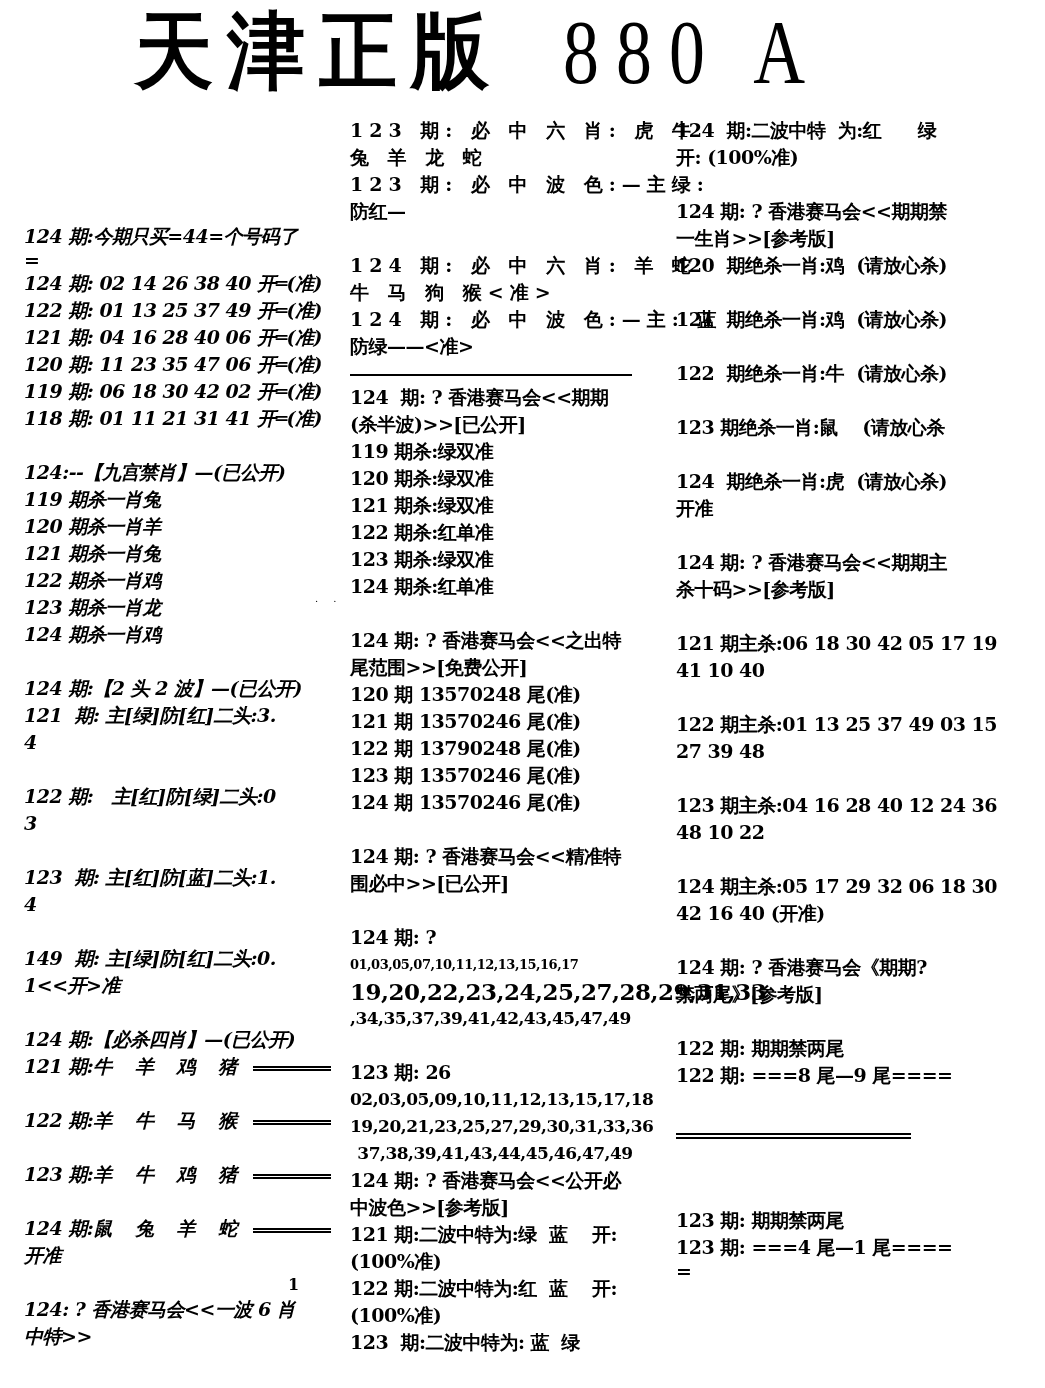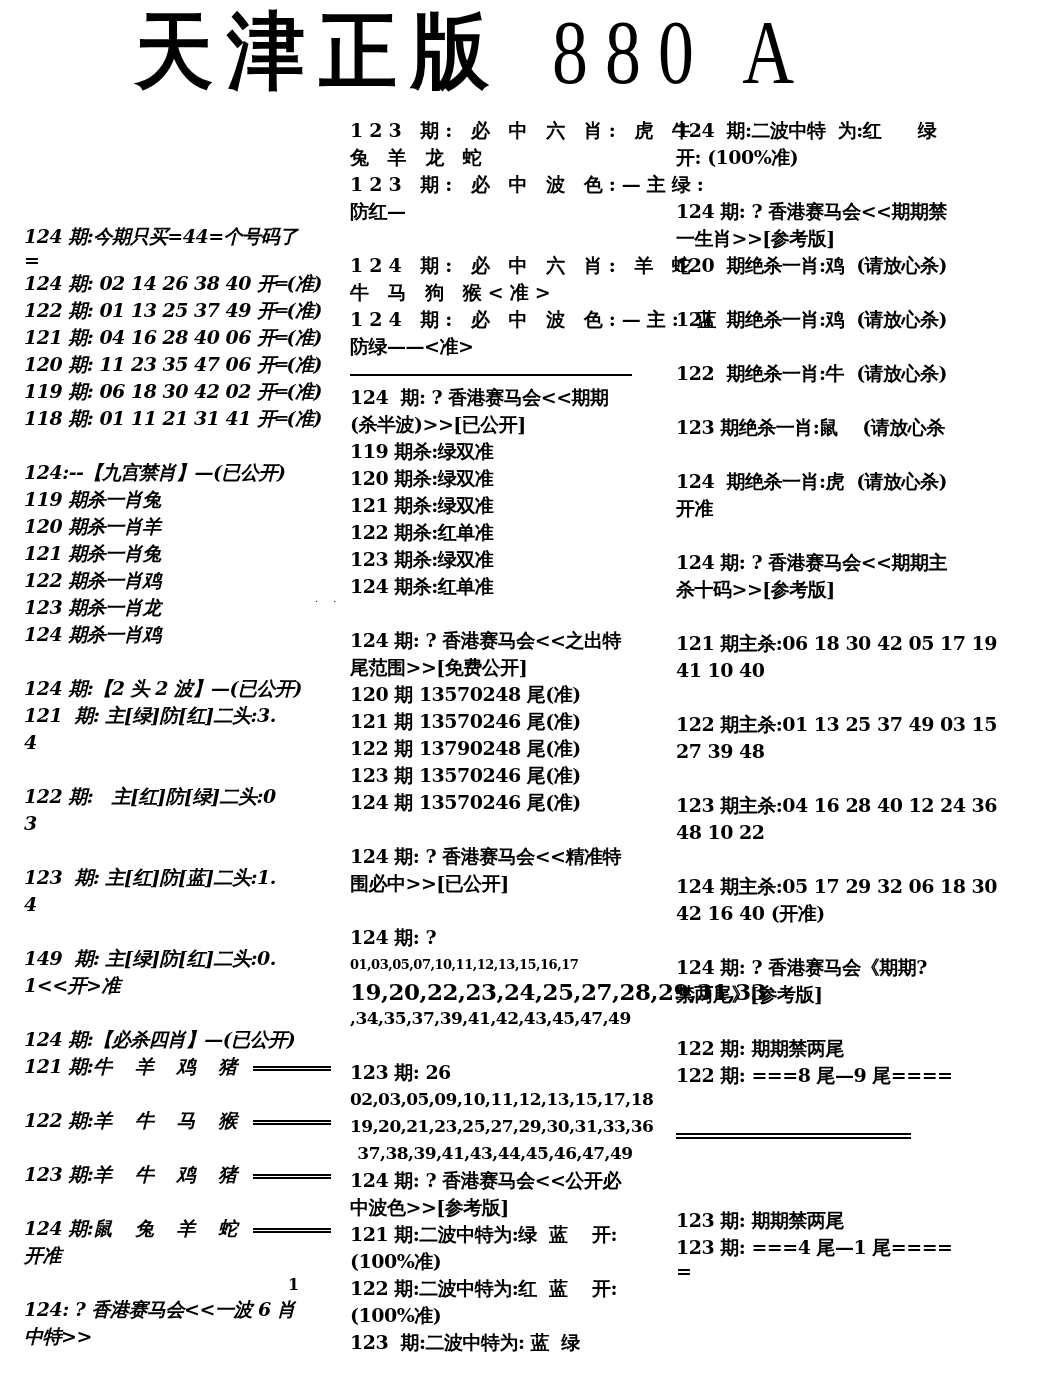--- a/index.html
+++ b/index.html
@@ -15,21 +15,21 @@
       color: #000;
       font-family: "DejaVu Serif", "Liberation Serif", serif;
     }
     .title {
       position: absolute;
       left: 135px;
       top: 4px;
       height: 96px;
       display: flex;
       align-items: center;
-      gap: 1px;
+      gap: 12px;
     }
     .title-cn {
       font-family: "DejaVu Serif", serif;
       font-weight: bold;
       font-size: 78px;
       letter-spacing: 14px;
       transform: scaleY(1.08);
     }
     .title-num {
       font-family: "Liberation Serif", serif;

